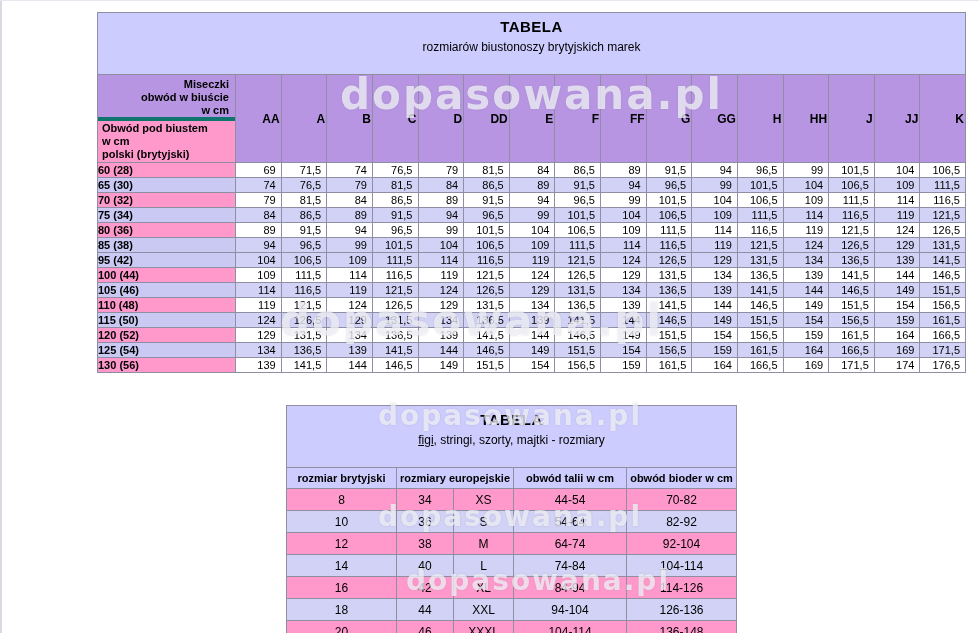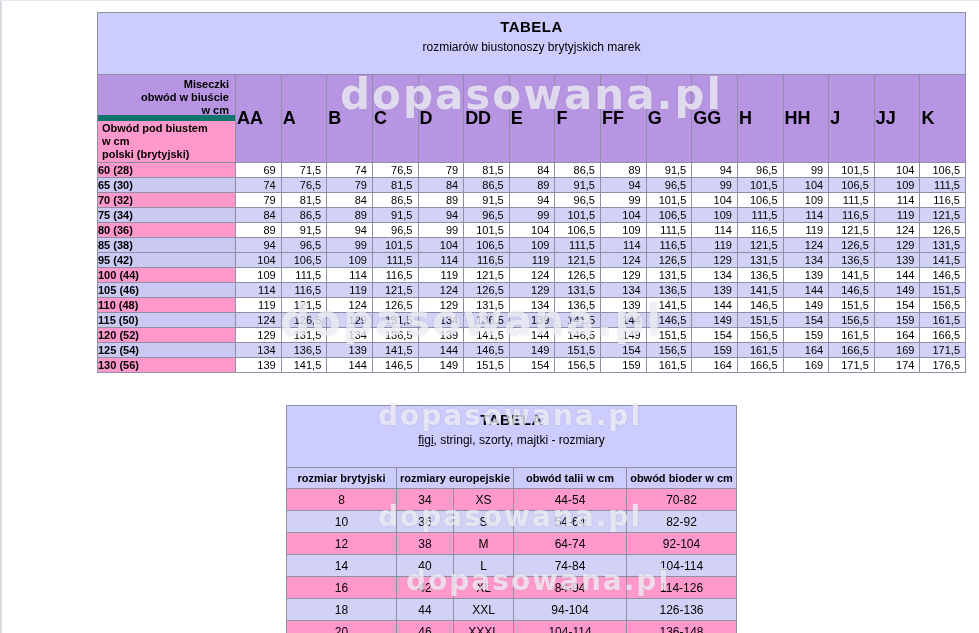--- a/index.html
+++ b/index.html
@@ -16,26 +16,26 @@
   .bra-table th,.bra-table td{border:1px solid #8f8fa3;}
   col.col-label{width:138px;}
 
   .title-cell{background:#ccccfe;text-align:center;padding:5px 2px 20px;}
   .title-main{font-size:15px;font-weight:bold;letter-spacing:.5px;}
   .title-sub{font-size:12px;font-weight:normal;margin-top:5px;}
   .u{text-decoration:underline;}
 
   .head-row th{height:88px;}
   .corner{padding:0;vertical-align:top;}
-  .corner-top{height:46px;background:#b795e2;border-bottom:6px solid #0f766e;
+  .corner-top{height:46px;background:#b795e2;border-bottom:4px solid #0f766e;
               text-align:right;font-size:11px;font-weight:bold;line-height:13px;
               padding:3px 6px 0 2px;white-space:pre-line;overflow:hidden;}
   .corner-bottom{height:41px;background:#ff99cc;text-align:left;font-size:11px;font-weight:bold;
               line-height:13px;padding:1px 8px 0 4px;white-space:pre-line;overflow:hidden;}
-  th.cup{background:#b795e2;font-size:18px;font-weight:bold;text-align:left;vertical-align:middle;}
+  th.cup{background:#b795e2;font-size:12px;font-weight:bold;text-align:right;vertical-align:middle;}
 
   #bra-body tr{height:15px;}
   #bra-body th.rowlabel{font-size:11px;font-weight:bold;text-align:left;padding:0;line-height:13px;}
   #bra-body td{font-size:11px;text-align:right;padding:0 5px 0 0;line-height:13px;}
   tr.row-a th.rowlabel{background:#ff99cc;}
   tr.row-a td{background:#ffffff;}
   tr.row-b th.rowlabel{background:#c9c9f3;}
   tr.row-b td{background:#d2d2f6;}
 
   

